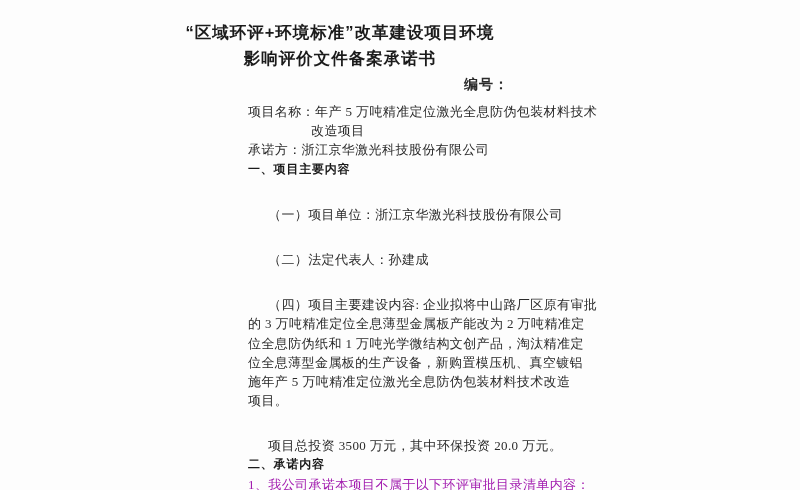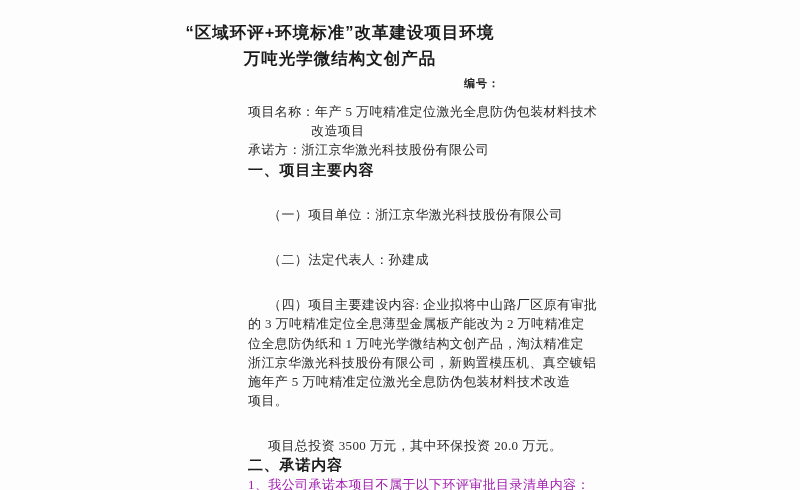--- a/index.html
+++ b/index.html
@@ -28,21 +28,21 @@
     font-weight: 700;
     font-size: 16.5px;
     line-height: 26px;
     letter-spacing: 1px;
     color: #1b1b1b;
   }
   .serial {
     position: absolute;
     left: 464px;
     top: 76px;
-    font-size: 11px;
+    font-size: 14px;
     font-weight: 700;
     letter-spacing: 1px;
     color: #2a2a2a;
   }
   .body {
     position: absolute;
     left: 248px;
     top: 102px;
     width: 330px;
     font-size: 13px;
@@ -57,50 +57,50 @@
   .line.indent {
     padding-left: 20px;
     margin-top: 26px;
   }
   .line.hang {
     padding-left: 63px;
   }
   .line.heading {
     font-family: "Liberation Sans", "DejaVu Sans", sans-serif;
     font-weight: 700;
-    font-size: 15px;
+    font-size: 12px;
     letter-spacing: 0.8px;
     color: #1b1b1b;
   }
   .line.bold {
     font-weight: 400;
     color: #a21caf;
   }
 </style>
 </head>
 <body>
 
 <div class="page">
   <div class="title">
     <div class="title-line">“区域环评+环境标准”改革建设项目环境</div>
-    <div class="title-line">万吨光学微结构文创产品</div>
+    <div class="title-line">影响评价文件备案承诺书</div>
   </div>
 
   <div class="serial">编号：</div>
 
   <div class="body">
       <div class="line field">项目名称：年产 5 万吨精准定位激光全息防伪包装材料技术</div>
       <div class="line hang">改造项目</div>
       <div class="line field">承诺方：浙江京华激光科技股份有限公司</div>
       <div class="line heading">一、项目主要内容</div>
       <div class="line item">（一）项目单位：浙江京华激光科技股份有限公司</div>
       <div class="line item">（二）法定代表人：孙建成</div>
       <div class="line item">（四）项目主要建设内容: 企业拟将中山路厂区原有审批</div>
       <div class="line cont">的 3 万吨精准定位全息薄型金属板产能改为 2 万吨精准定</div>
       <div class="line cont">位全息防伪纸和 1 万吨光学微结构文创产品，淘汰精准定</div>
-      <div class="line cont">浙江京华激光科技股份有限公司，新购置模压机、真空镀铝</div>
+      <div class="line cont">位全息薄型金属板的生产设备，新购置模压机、真空镀铝</div>
       <div class="line cont">施年产 5 万吨精准定位激光全息防伪包装材料技术改造</div>
       <div class="line cont">项目。</div>
       <div class="line indent">项目总投资 3500 万元，其中环保投资 20.0 万元。</div>
       <div class="line heading">二、承诺内容</div>
       <div class="line bold">1、我公司承诺本项目不属于以下环评审批目录清单内容：</div>
     </div>
 </div>
 
 </body></html>

